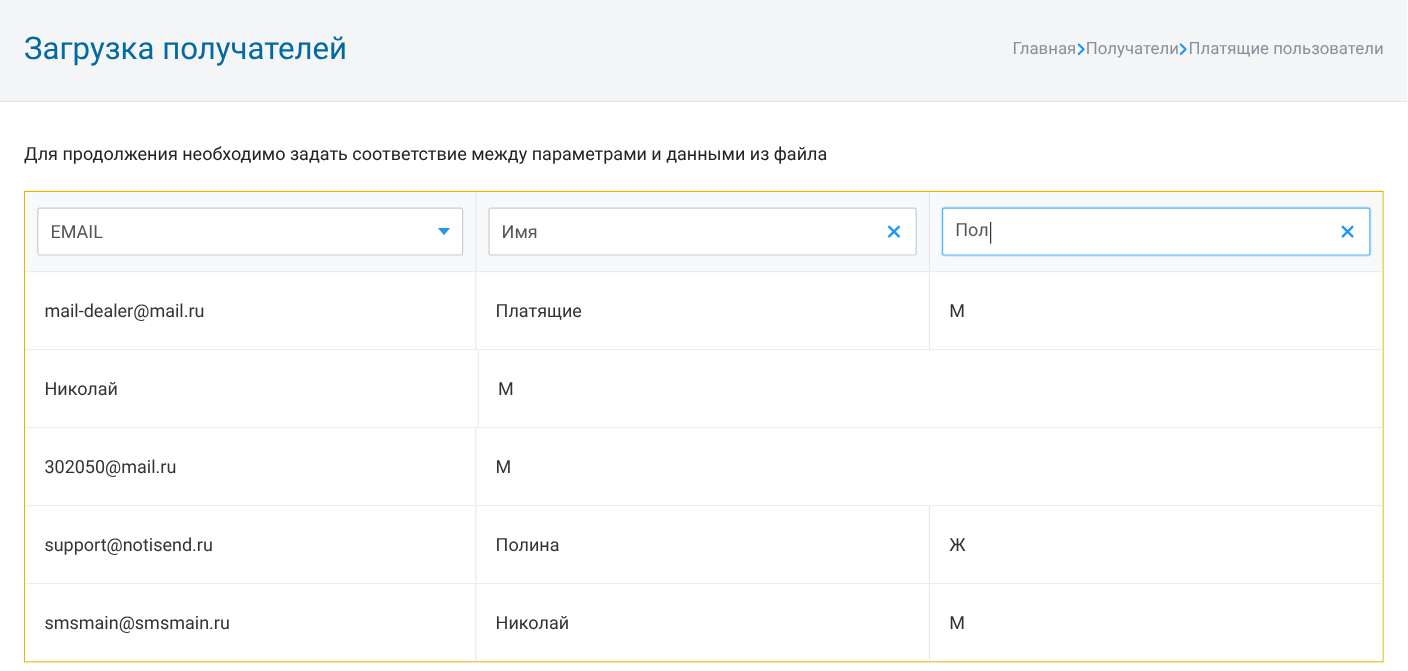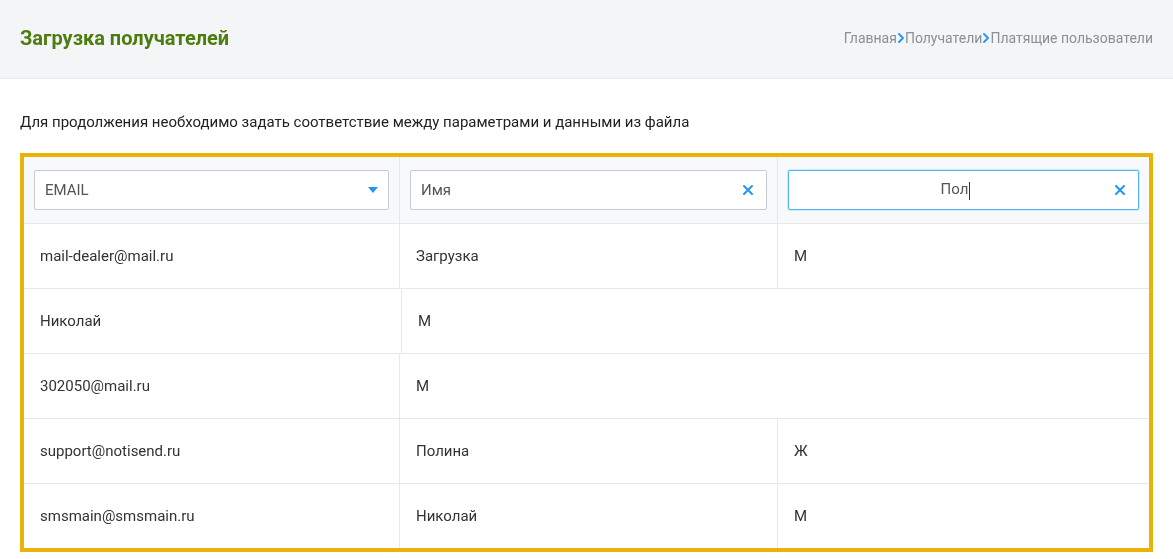--- a/index.html
+++ b/index.html
@@ -6,56 +6,56 @@
   html, body { width: 1173px; height: 559px; font-family: -apple-system, BlinkMacSystemFont, "Segoe UI", Roboto, Arial, sans-serif; background: #fff; color: #212529; overflow: hidden; }
   .header-bar {
     background: #f3f5f7;
     padding: 26px 20px 28px 20px;
     display: flex;
     align-items: center;
     justify-content: space-between;
     border-bottom: 1px solid #e6e9ec;
   }
   .page-title {
-    font-size: 20px;
-    font-weight: 700;
-    color: #4d7c0f;
+    font-size: 26px;
+    font-weight: 400;
+    color: #0369a1;
   }
   .breadcrumbs {
     display: flex;
     align-items: center;
     font-size: 14px;
     color: #8a8f98;
   }
   .crumb-link { color: #8a8f98; text-decoration: none; }
   .crumb-sep svg { display: block; }
   .intro {
     padding: 34px 20px 22px 20px;
     font-size: 15px;
     color: #222;
   }
   .table-wrap {
     margin: 0 20px;
-    border: 4px solid #eab308;
+    border: 1px solid #eab308;
   }
   .row {
     display: flex;
     border-bottom: 1px solid #e6e9ec;
     background: #fff;
   }
   .row:last-child { border-bottom: none; }
   .cell {
     border-right: 1px solid #e6e9ec;
     padding: 23px 16px;
     font-size: 15px;
     color: #333;
     display: flex;
     align-items: center;
   }
-  .cell:last-child { border-right: none; text-align: center; }
+  .cell:last-child { border-right: none; }
   .col1 { width: 376px; }
   .col2 { width: 378px; }
   .col3 { flex: 1; }
   .header-row { background: #f8f9fb; }
   .header-row .cell { padding: 13px 10px; }
   .ctl {
     width: 100%;
     height: 40px;
     border: 1px solid #c8ccd1;
     border-radius: 2px;
@@ -139,21 +139,21 @@
           <svg width="14" height="14" viewBox="0 0 14 14">
               <path d="M3 3 L11 11 M11 3 L3 11" stroke-width="2" stroke-linecap="round"></path>
             </svg>
         </span>
       </div>
     </div>
   </div>
 
   <div class="row">
     <div class="cell col1">mail-dealer@mail.ru</div>
-    <div class="cell col2">Загрузка</div>
+    <div class="cell col2">Платящие</div>
     <div class="cell col3">М</div>
   </div>
   <div class="row">
     <div class="cell col2">Николай</div>
     <div class="cell col3">М</div>
   </div>
   <div class="row">
     <div class="cell col1">302050@mail.ru</div>
     <div class="cell col3">М</div>
   </div>

